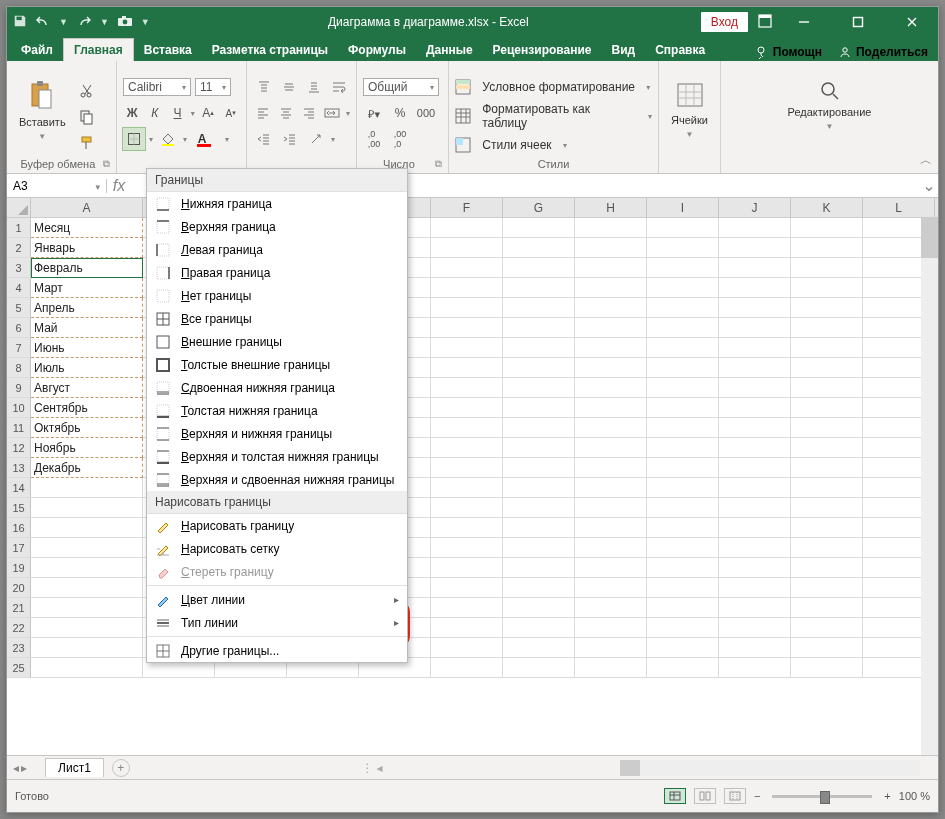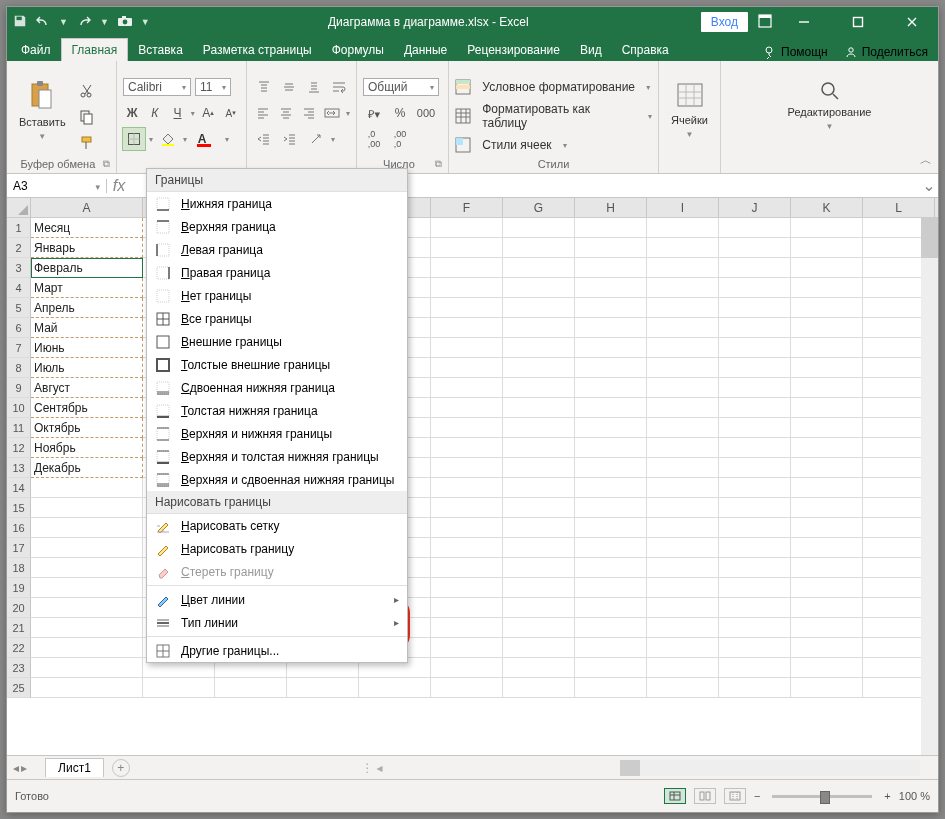--- a/index.html
+++ b/index.html
@@ -5,25 +5,25 @@
   * { box-sizing: border-box; font-family: 'Segoe UI', Tahoma, sans-serif; }
   body { margin: 0; background: #888; width: 945px; height: 819px; overflow: hidden; user-select: none; }
   .window { position: absolute; inset: 6px; background: #fff; border: 1px solid #999; box-shadow: 0 2px 8px rgba(0,0,0,.3); display: flex; flex-direction: column; }
 
   
   .titlebar { background: #217346; color: #fff; height: 30px; display: flex; align-items: center; font-size: 12px; }
   .qat { display: flex; align-items: center; gap: 8px; padding: 0 6px; }
   .qat svg, .qat .icon { opacity: .95; }
   .title { flex: 1; text-align: center; }
   .title-right { display: flex; align-items: center; gap: 10px; padding-right: 4px; }
-  .btn-login { background: #fff; color: #3b82f6; padding: 3px 10px; font-size: 12px; border-radius: 1px; }
+  .btn-login { background: #fff; color: #b91c1c; padding: 3px 10px; font-size: 12px; border-radius: 1px; }
   .winbtn { width: 44px; height: 30px; display: flex; align-items: center; justify-content: center; }
 
   
-  .tabs { background: #217346; display: flex; align-items: flex-end; padding: 0 4px; height: 24px; font-size: 12px; }
+  .tabs { background: #217346; display: flex; align-items: flex-end; padding: 0 4px; height: 24px; font-size: 12px; font-weight: bold; }
   .tab { color: #fff; padding: 4px 10px; cursor: pointer; }
   .tab.file { background: transparent; }
   .tab.active { background: #f3f2f1; color: #217346; border: 1px solid #c8c6c4; border-bottom: none; }
   .tabs-right { margin-left: auto; display: flex; align-items: center; gap: 4px; font-size: 12px; text-align: center; }
   .tabs-right .titem { display: flex; gap: 4px; align-items: center; padding: 2px 6px; }
 
   
   .ribbon { background: #f3f2f1; border-bottom: 1px solid #c8c6c4; min-height: 94px; display: flex; position: relative; }
   .rgroup { border-right: 1px solid #d0d0d0; padding: 15px 6px 1px; display: flex; flex-direction: column; font-size: 11px; color: #555; }
   .rg-main { flex: 1; display: flex; flex-direction: column; gap: 4px; }
@@ -658,35 +658,20 @@
           <div class="cell"></div>
           <div class="cell"></div>
           <div class="cell"></div>
           <div class="cell"></div>
           <div class="cell"></div>
           <div class="cell"></div>
           <div class="cell"></div>
           <div class="cell"></div>
         </div>
         <div class="grow">
-          <div class="rowhdr">18</div>
-          <div class="cell first"></div>
-          <div class="cell"></div>
-          <div class="cell"></div>
-          <div class="cell"></div>
-          <div class="cell"></div>
-          <div class="cell"></div>
-          <div class="cell"></div>
-          <div class="cell"></div>
-          <div class="cell"></div>
-          <div class="cell"></div>
-          <div class="cell"></div>
-          <div class="cell"></div>
-        </div>
-        <div class="grow">
           <div class="rowhdr">19</div>
           <div class="cell first"></div>
           <div class="cell"></div>
           <div class="cell"></div>
           <div class="cell"></div>
           <div class="cell"></div>
           <div class="cell"></div>
           <div class="cell"></div>
           <div class="cell"></div>
           <div class="cell"></div>
@@ -937,32 +922,32 @@
         </span>
         <span class="underline-first">Верхняя и сдвоенная нижняя границы</span>
       </div>
     </div>
   <div class="dd-section">Нарисовать границы</div>
   <div id="dd2">
       <div class="dd-item">
         <span class="dd-icon">
           <svg width="14" height="14">
             <path d="M2 12l8-8 2 2-8 8z" fill="#ffe599" stroke="#b8860b"></path>
+          </svg>
+        </span>
+        <span class="underline-first">Нарисовать границу</span>
+      </div>
+      <div class="dd-item">
+        <span class="dd-icon">
+          <svg width="14" height="14">
+            <path d="M2 12l8-8 2 2-8 8z" fill="#ffe599" stroke="#b8860b"></path>
             <path d="M1 7h3M1 13h12M7 13v-3" stroke="#aaa"></path>
           </svg>
         </span>
         <span class="underline-first">Нарисовать сетку</span>
-      </div>
-      <div class="dd-item">
-        <span class="dd-icon">
-          <svg width="14" height="14">
-            <path d="M2 12l8-8 2 2-8 8z" fill="#ffe599" stroke="#b8860b"></path>
-          </svg>
-        </span>
-        <span class="underline-first">Нарисовать границу</span>
       </div>
     </div>
   <div class="dd-item disabled">
       <span class="dd-icon">
         <svg width="14" height="14">
           <path d="M3 10l6-6 3 3-6 6H4z" fill="#fcc" stroke="#c99"></path>
         </svg>
       </span>
       <span class="underline-first">Стереть границу</span>
     </div>

